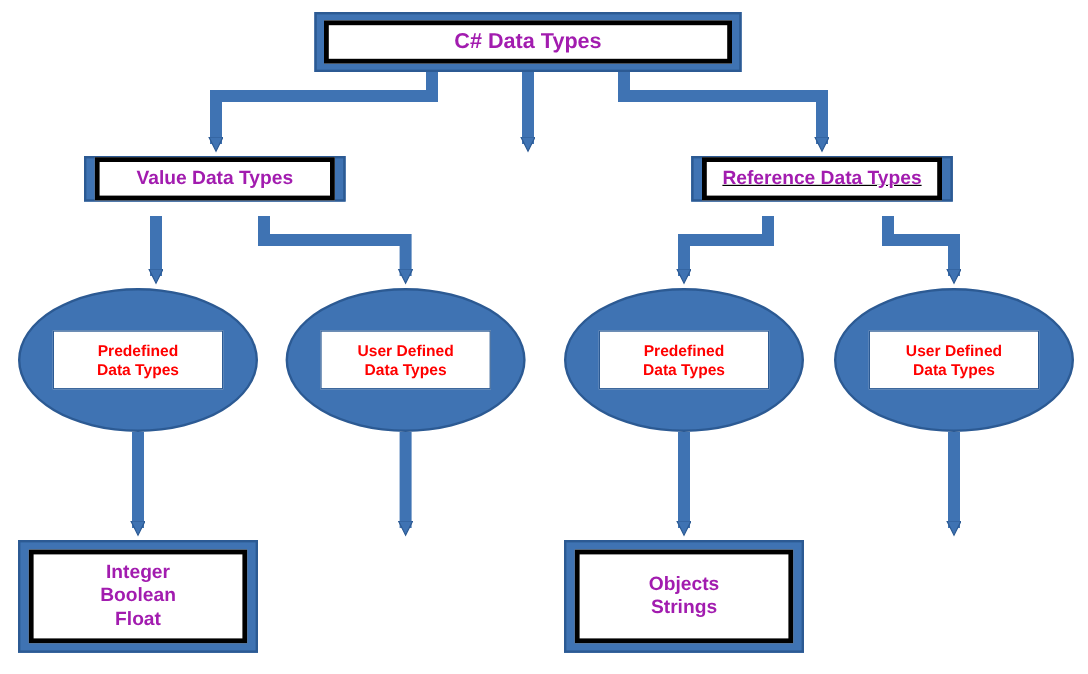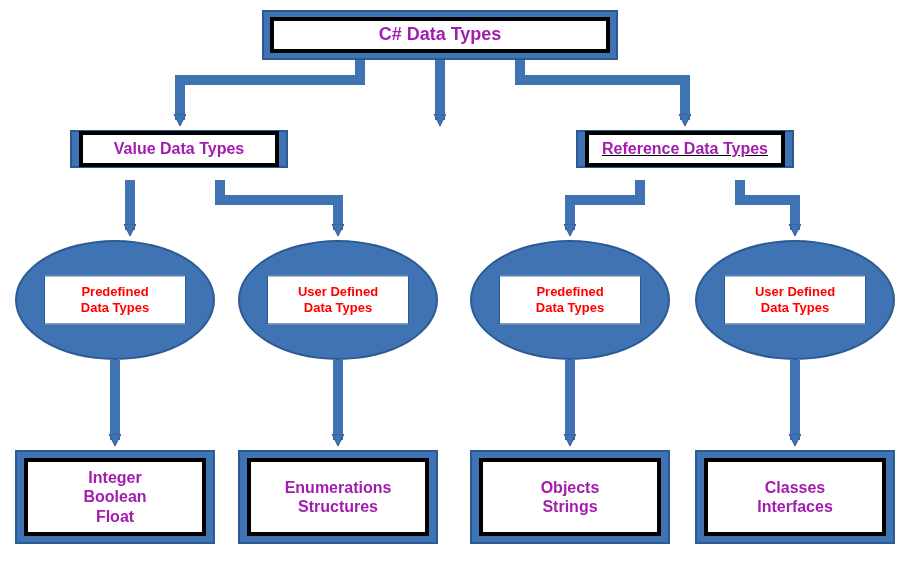--- a/index.html
+++ b/index.html
@@ -160,32 +160,20 @@
 Data Types</div>
   </div>
 
   <div class="leaf-box" style="left:15px; top:450px;">
     <div class="box-outer">
         <div class="box-inner">Integer
 Boolean
 Float</div>
       </div>
   </div>
-  <div class="leaf-box" style="left:238px; top:450px;">
-    <div class="box-outer">
-        <div class="box-inner">Enumerations
-Structures</div>
-      </div>
-  </div>
   <div class="leaf-box" style="left:470px; top:450px;">
     <div class="box-outer">
         <div class="box-inner">Objects
 Strings</div>
       </div>
   </div>
-  <div class="leaf-box" style="left:695px; top:450px;">
-    <div class="box-outer">
-        <div class="box-inner">Classes
-Interfaces</div>
-      </div>
-  </div>
 
 </div>
 
 </body></html>

